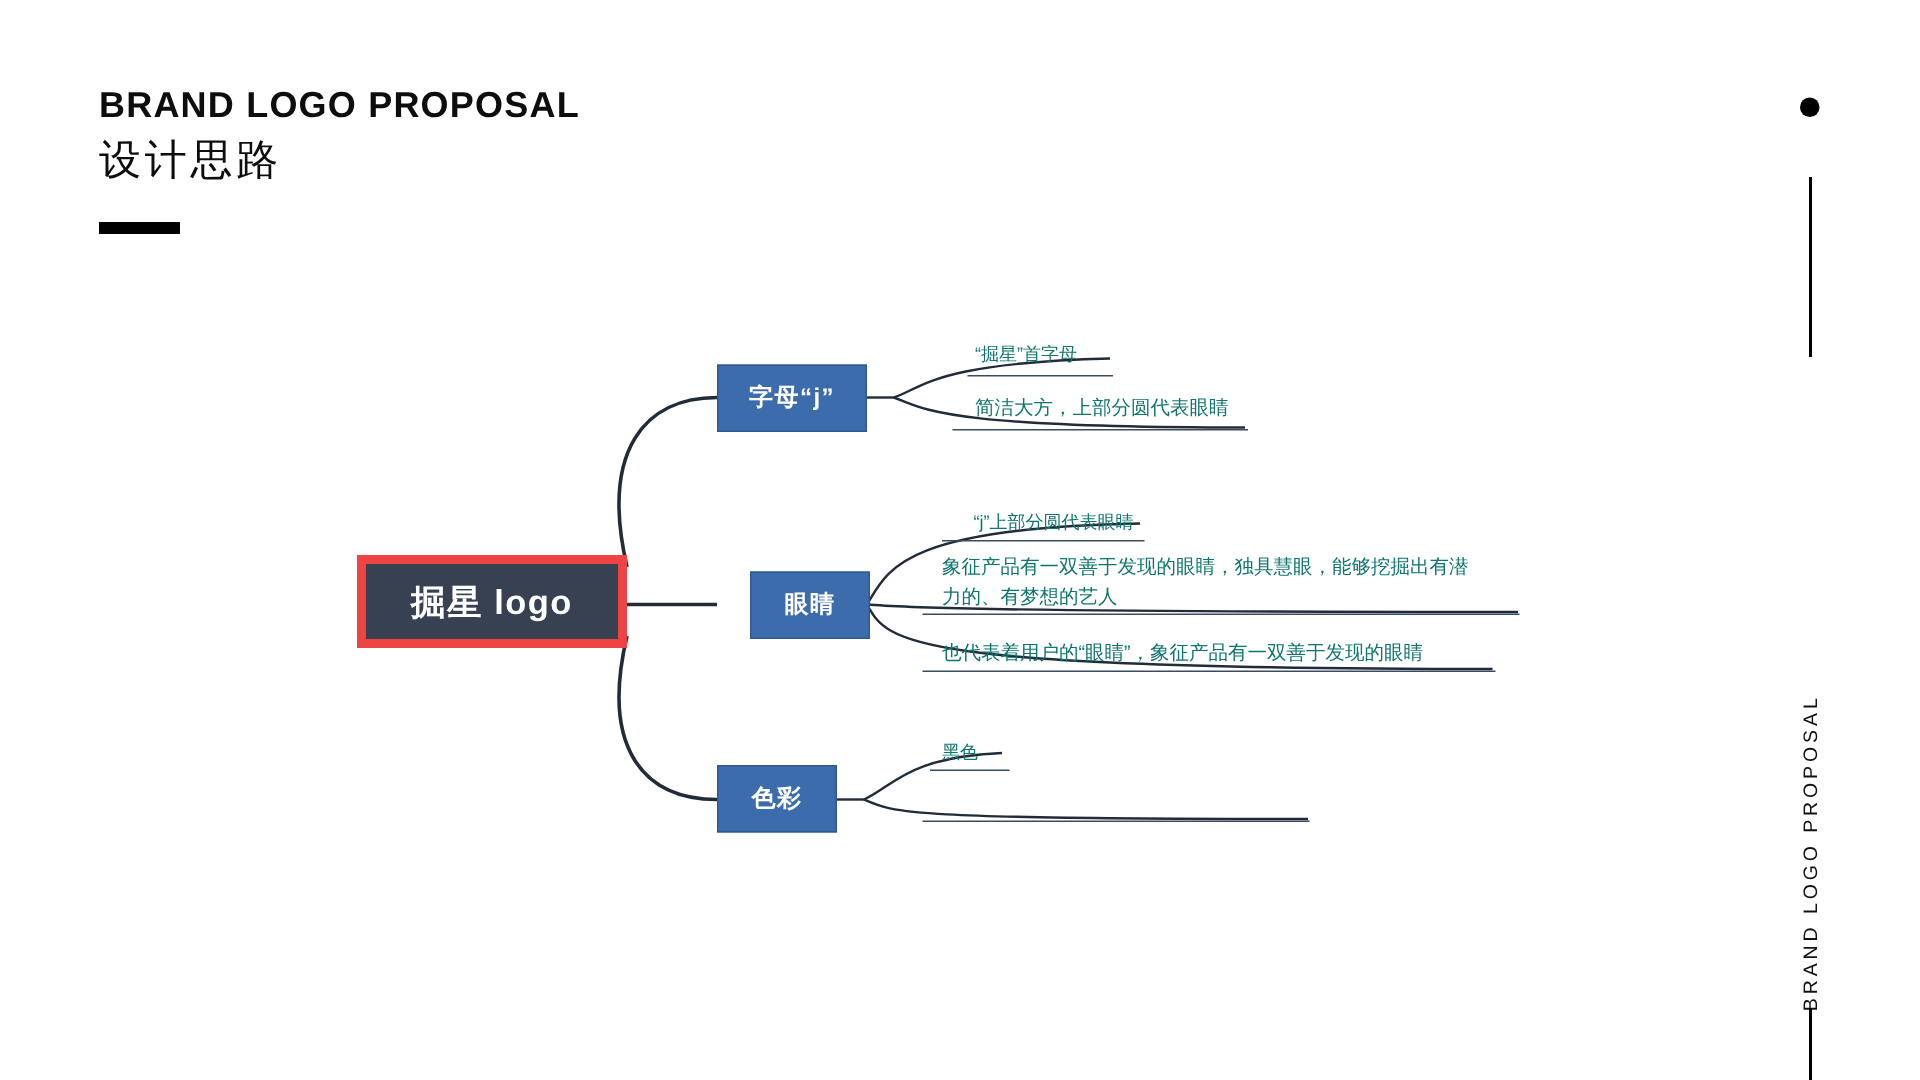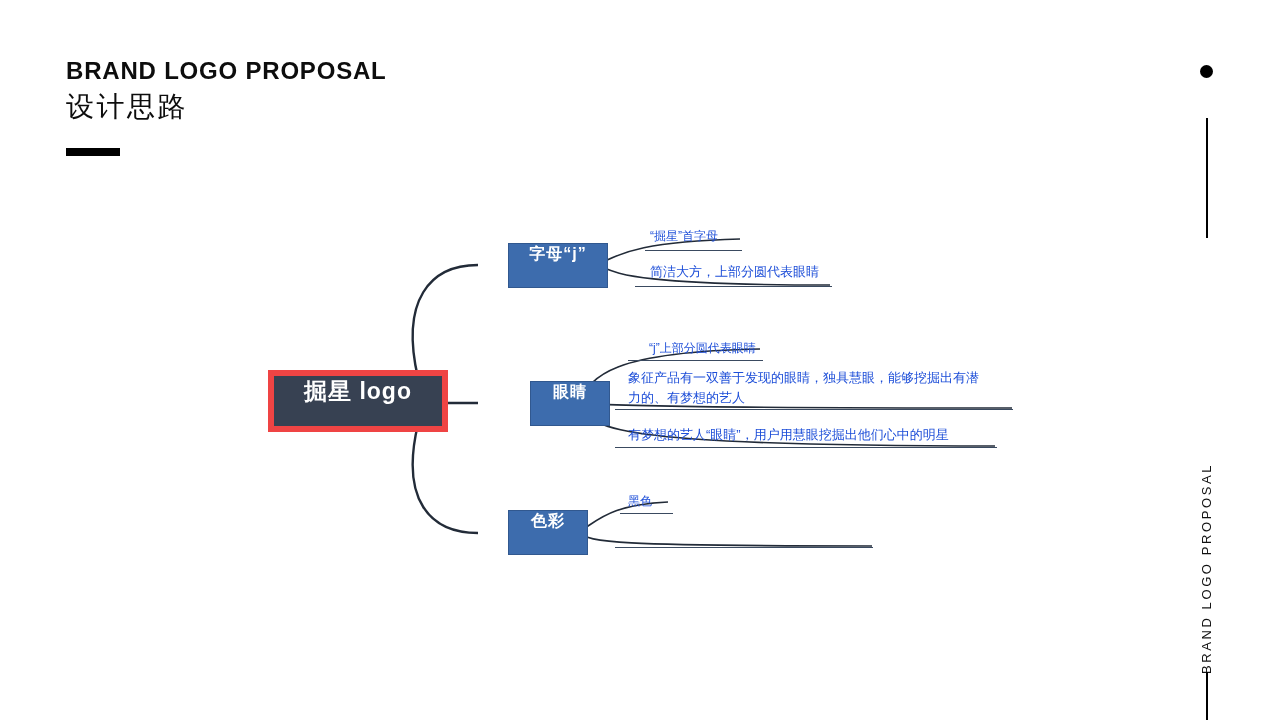--- a/index.html
+++ b/index.html
@@ -103,25 +103,25 @@
     left: 0;
     top: 0;
     width: 1280px;
     height: 720px;
     pointer-events: none;
   }
 
   .node {
     position: absolute;
     display: flex;
+    align-items: center;
     justify-content: center;
     box-sizing: border-box;
     color: #ffffff;
     text-align: center;
-    margin-left: 30px;
   }
   .node-root {
     left: 238px;
     top: 370px;
     width: 180px;
     height: 62px;
     background: #374152;
     border: 6px solid #ef4444;
     font-size: 23px;
     font-weight: bold;
@@ -134,21 +134,21 @@
     font-size: 16px;
     font-weight: bold;
     letter-spacing: 1px;
   }
   .node-b1 { left: 478px; top: 243px; width: 100px; height: 45px; }
   .node-b2 { left: 500px; top: 381px; width: 80px;  height: 45px; }
   .node-b3 { left: 478px; top: 510px; width: 80px;  height: 45px; }
 
   .leaf {
     position: absolute;
-    color: #1d4ed8;
+    color: #0f766e;
     font-size: 13px;
     line-height: 1.55;
     white-space: pre-line;
   }
   .leaf-sm { font-size: 12px; }
 
   .underline {
     position: absolute;
     height: 1px;
     background: #3a4a60;
@@ -214,21 +214,21 @@
   <div class="leaf" style="left:650px; top:262px;">简洁大方，上部分圆代表眼睛</div>
   <div class="underline" style="left:635px; top:286px; width:197px;"></div>
 
   <div class="leaf leaf-sm" style="left:633px; top:339px;margin-left:16px;">“j”上部分圆代表眼睛</div>
   <div class="underline" style="left:628px; top:360px; width:135px;"></div>
 
   <div class="leaf" style="left:628px; top:368px; width:390px;">象征产品有一双善于发现的眼睛，独具慧眼，能够挖掘出有潜
 力的、有梦想的艺人</div>
   <div class="underline" style="left:615px; top:409px; width:398px;"></div>
 
-  <div class="leaf" style="left:628px; top:425px;">有梦想的艺人“眼睛”，用户用慧眼挖掘出他们心中的明星</div>
+  <div class="leaf" style="left:628px; top:425px;">也代表着用户的“眼睛”，象征产品有一双善于发现的眼睛</div>
   <div class="underline" style="left:615px; top:447px; width:382px;"></div>
 
   <div class="leaf leaf-sm" style="left:628px; top:492px;">黑色</div>
   <div class="underline" style="left:620px; top:513px; width:53px;"></div>
 
   <div class="underline" style="left:615px; top:547px; width:258px;"></div>
 
 </div>
 
 </body></html>

